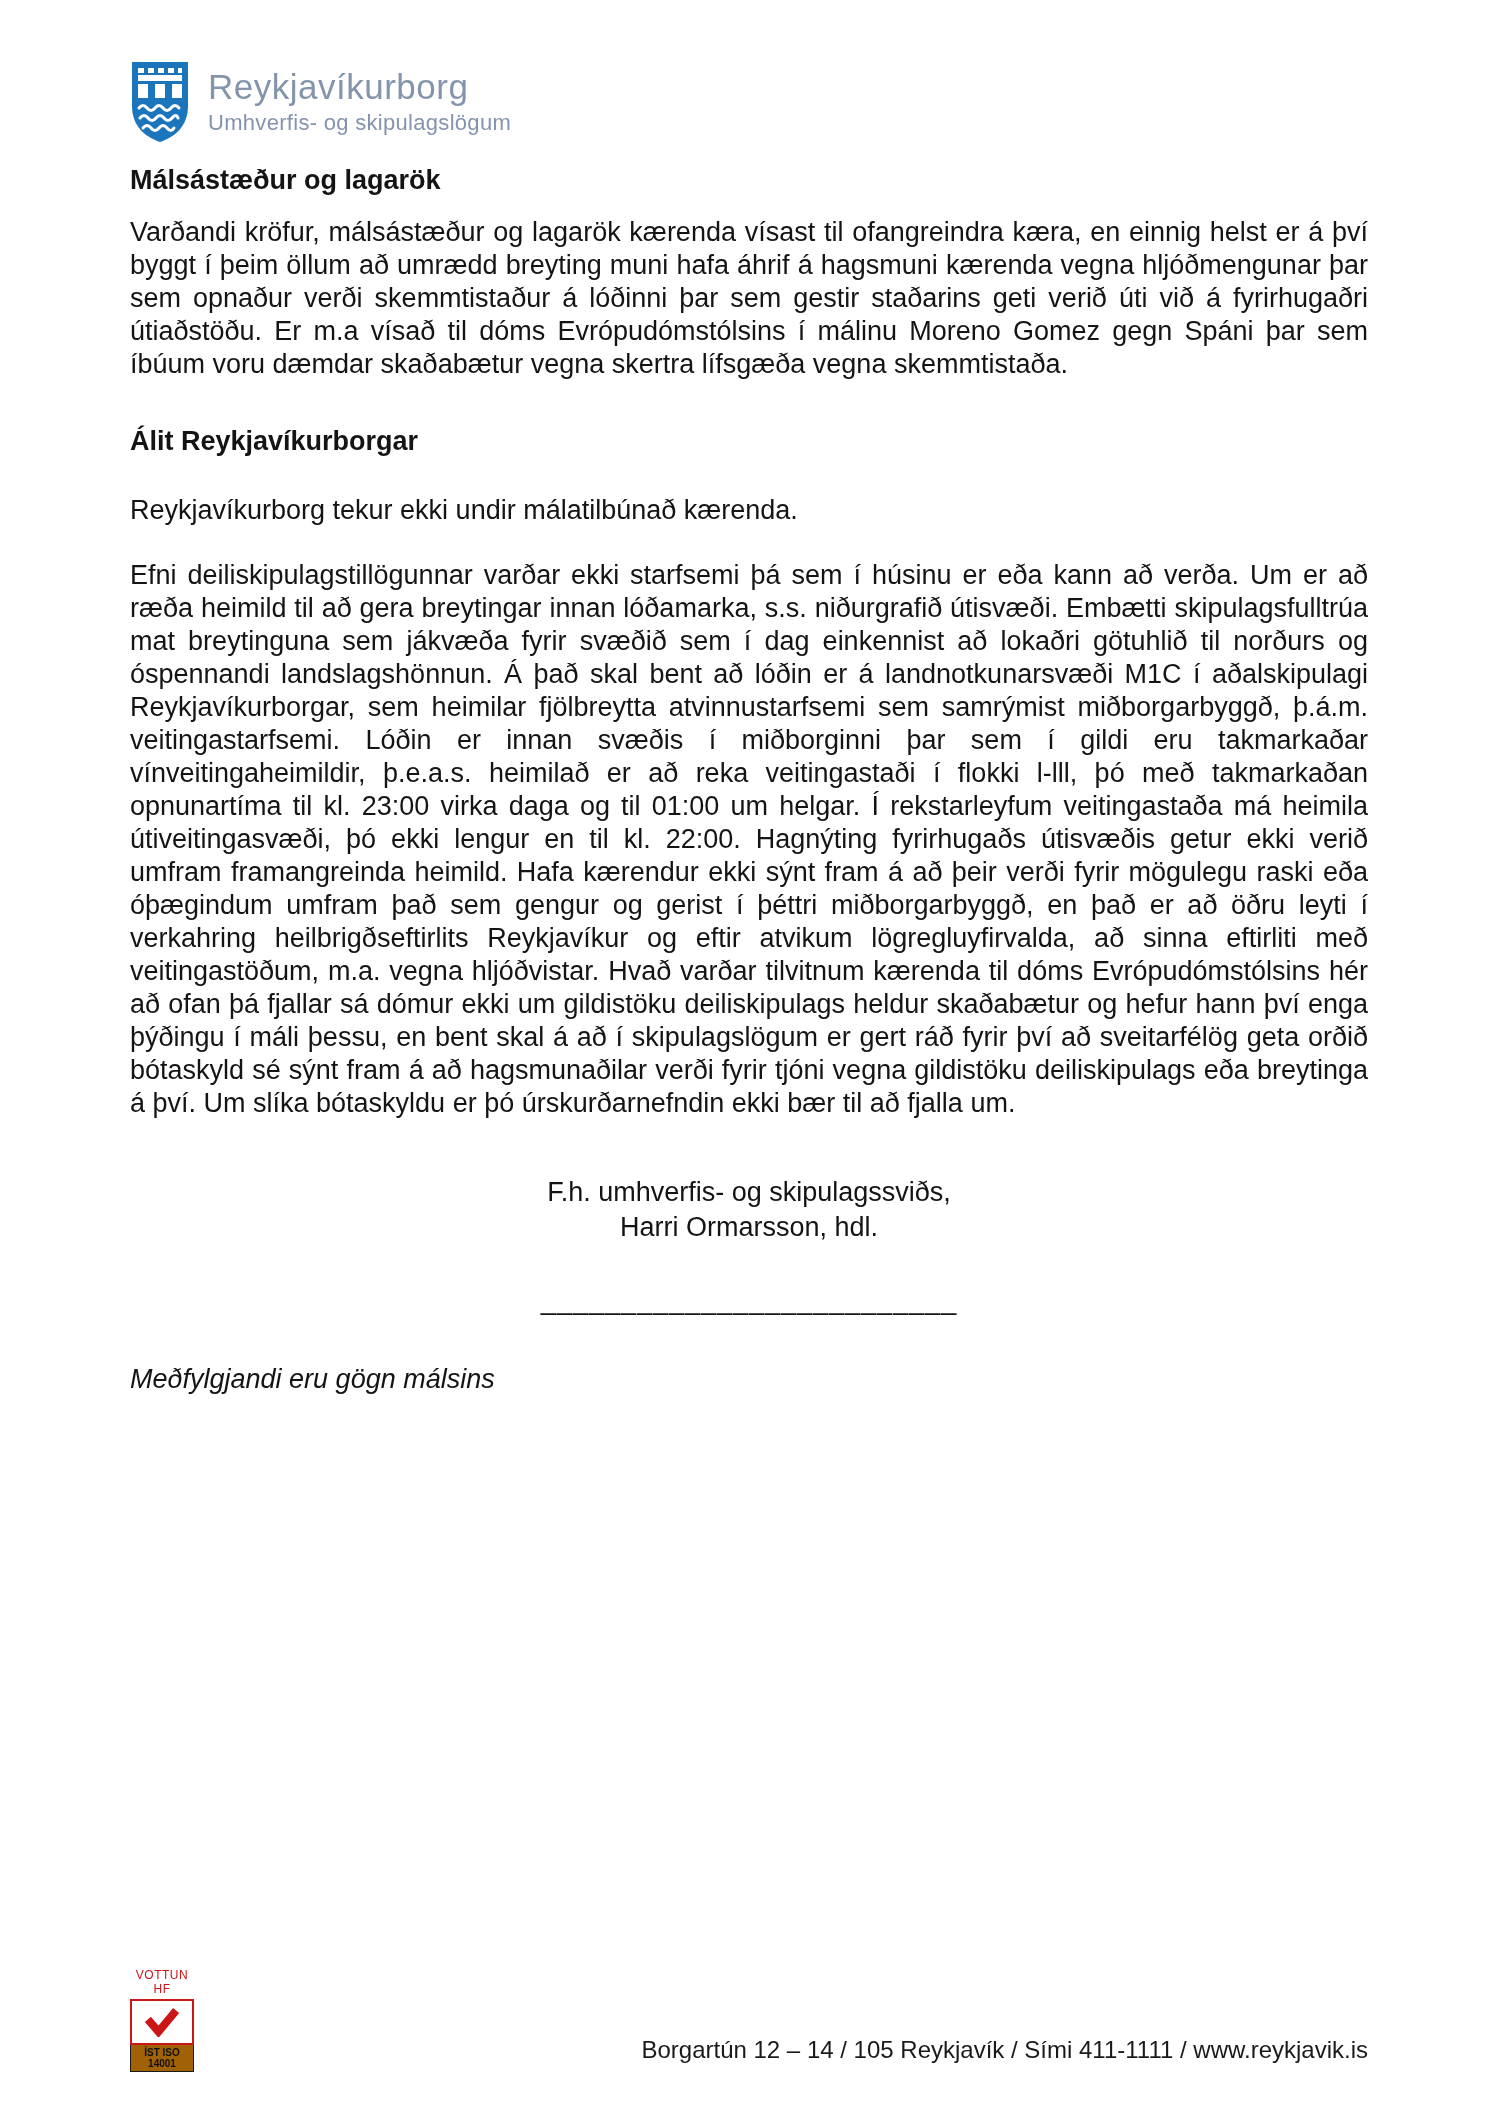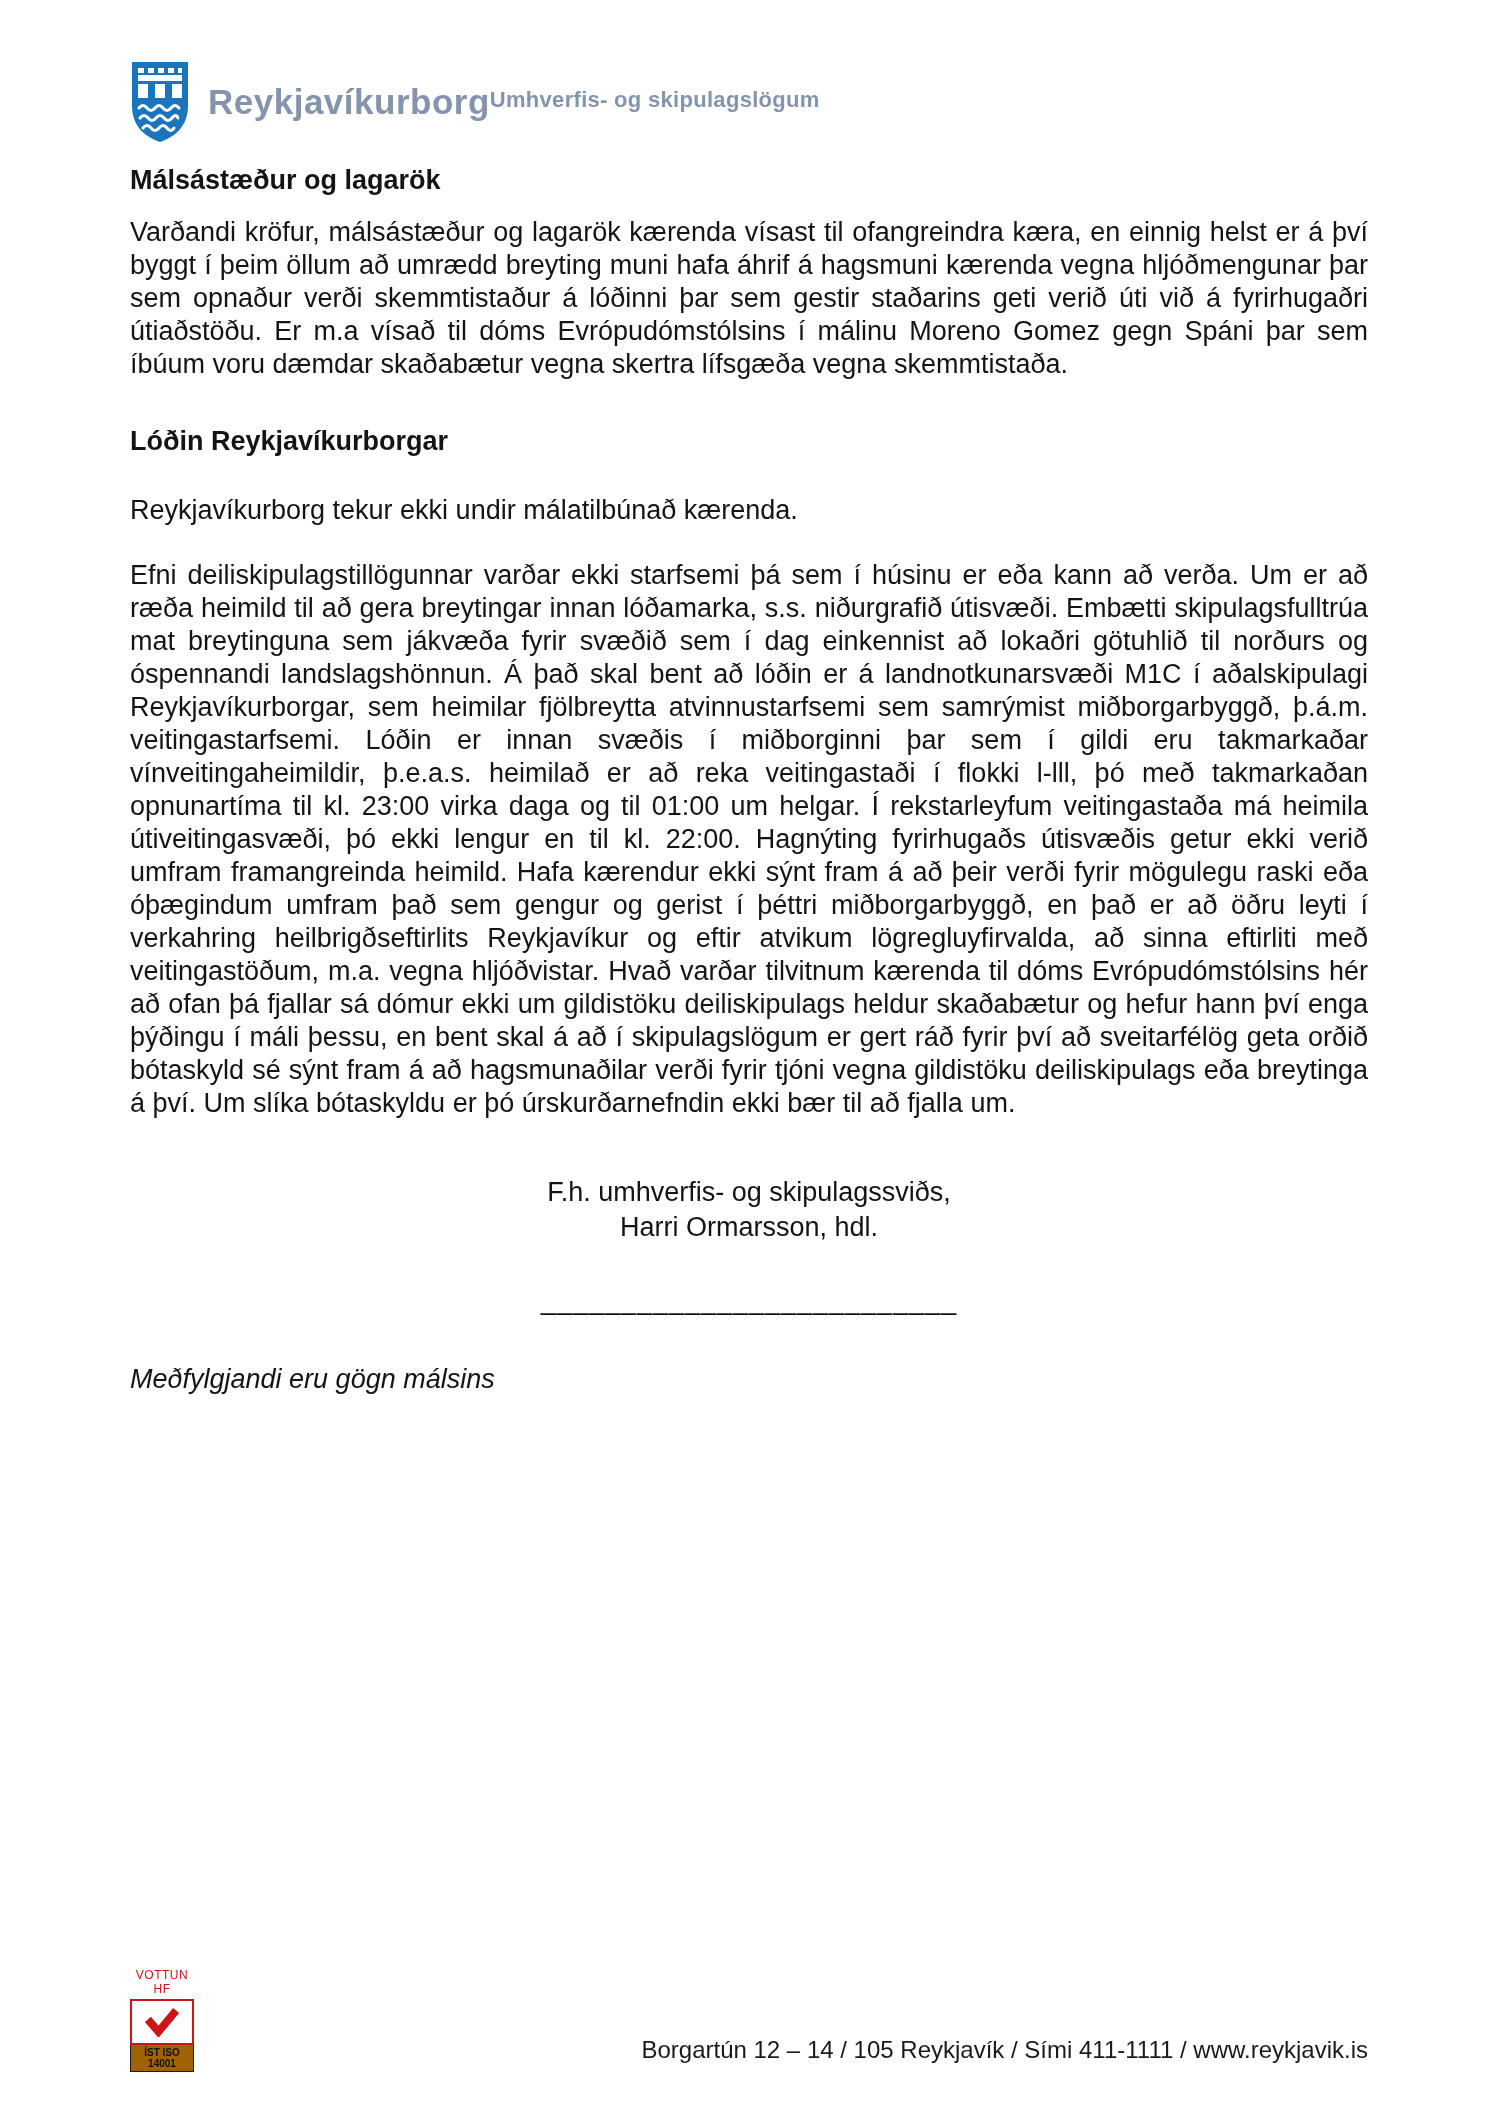--- a/index.html
+++ b/index.html
@@ -26,21 +26,21 @@
     align-items: center;
     gap: 18px;
     height: 88px;
   }
   .coat {
     width: 60px;
     height: 84px;
     flex: 0 0 auto;
   }
   .coat svg { width: 60px; height: 84px; display: block; }
-  .logo-text { display: flex; justify-content: flex-start; font-weight: bold; }
+  .logo-text { display: flex; flex-direction: column; justify-content: flex-start; }
   .org {
     font-size: 35px;
     color: #8494ac;
     letter-spacing: 0.5px;
     line-height: 1.1;
   }
   .dept {
     font-size: 22px;
     color: #8494ac;
     letter-spacing: 0.3px;
@@ -157,21 +157,21 @@
     </div>
     <div class="logo-text">
       <div class="org">Reykjavíkurborg</div>
       <div class="dept">Umhverfis- og skipulagslögum</div>
     </div>
   </header>
 
   <div class="doc-heading">Málsástæður og lagarök</div>
   <p class="body-par">Varðandi kröfur, málsástæður og lagarök kærenda vísast til ofangreindra kæra, en einnig helst er á því byggt í þeim öllum að umrædd breyting muni hafa áhrif á hagsmuni kærenda vegna hljóðmengunar þar sem opnaður verði skemmtistaður á lóðinni þar sem gestir staðarins geti verið úti við á fyrirhugaðri útiaðstöðu. Er m.a vísað til dóms Evrópudómstólsins í málinu Moreno Gomez gegn Spáni þar sem íbúum voru dæmdar skaðabætur vegna skertra lífsgæða vegna skemmtistaða.</p>
 
-  <div class="doc-heading h2b">Lóðin Reykjavíkurborgar</div>
+  <div class="doc-heading h2b">Álit Reykjavíkurborgar</div>
   <p class="body-par short">Reykjavíkurborg tekur ekki undir málatilbúnað kærenda.</p>
   <p class="body-par par3">Efni deiliskipulagstillögunnar varðar ekki starfsemi þá sem í húsinu er eða kann að verða. Um er að ræða heimild til að gera breytingar innan lóðamarka, s.s. niðurgrafið útisvæði. Embætti skipulagsfulltrúa mat breytinguna sem jákvæða fyrir svæðið sem í dag einkennist að lokaðri götuhlið til norðurs og óspennandi landslagshönnun. Á það skal bent að lóðin er á landnotkunarsvæði M1C í aðalskipulagi Reykjavíkurborgar, sem heimilar fjölbreytta atvinnustarfsemi sem samrýmist miðborgarbyggð, þ.á.m. veitingastarfsemi. Lóðin er innan svæðis í miðborginni þar sem í gildi eru takmarkaðar vínveitingaheimildir, þ.e.a.s. heimilað er að reka veitingastaði í flokki l-lll, þó með takmarkaðan opnunartíma til kl. 23:00 virka daga og til 01:00 um helgar. Í rekstarleyfum veitingastaða má heimila útiveitingasvæði, þó ekki lengur en til kl. 22:00. Hagnýting fyrirhugaðs útisvæðis getur ekki verið umfram framangreinda heimild. Hafa kærendur ekki sýnt fram á að þeir verði fyrir mögulegu raski eða óþægindum umfram það sem gengur og gerist í þéttri miðborgarbyggð, en það er að öðru leyti í verkahring heilbrigðseftirlits Reykjavíkur og eftir atvikum lögregluyfirvalda, að sinna eftirliti með veitingastöðum, m.a. vegna hljóðvistar. Hvað varðar tilvitnum kærenda til dóms Evrópudómstólsins hér að ofan þá fjallar sá dómur ekki um gildistöku deiliskipulags heldur skaðabætur og hefur hann því enga þýðingu í máli þessu, en bent skal á að í skipulagslögum er gert ráð fyrir því að sveitarfélög geta orðið bótaskyld sé sýnt fram á að hagsmunaðilar verði fyrir tjóni vegna gildistöku deiliskipulags eða breytinga á því. Um slíka bótaskyldu er þó úrskurðarnefndin ekki bær til að fjalla um.</p>
 
   <div class="sig-block">
     <p class="sig-center">F.h. umhverfis- og skipulagssviðs,</p>
     <p class="sig-center sig-name">Harri Ormarsson, hdl.</p>
     <p class="sig-center sig-line">__________________________</p>
   </div>
 
   <p class="attachments">Meðfylgjandi eru  gögn málsins</p>

